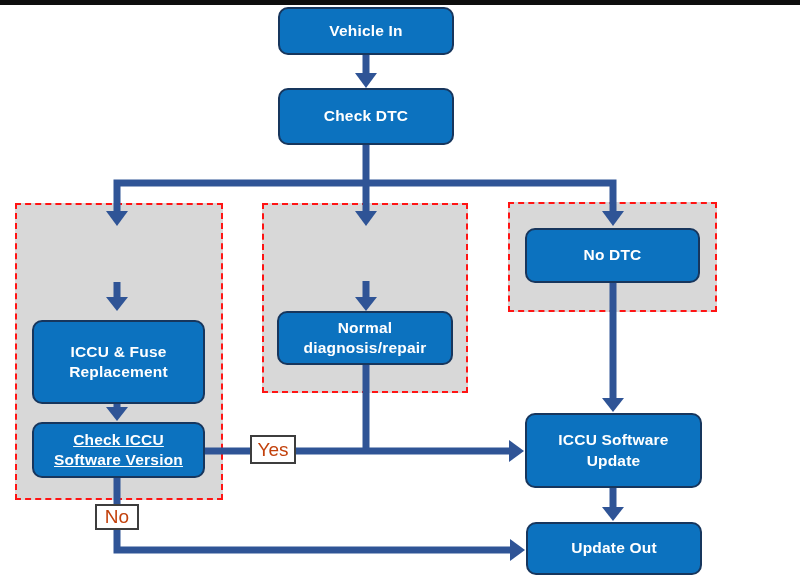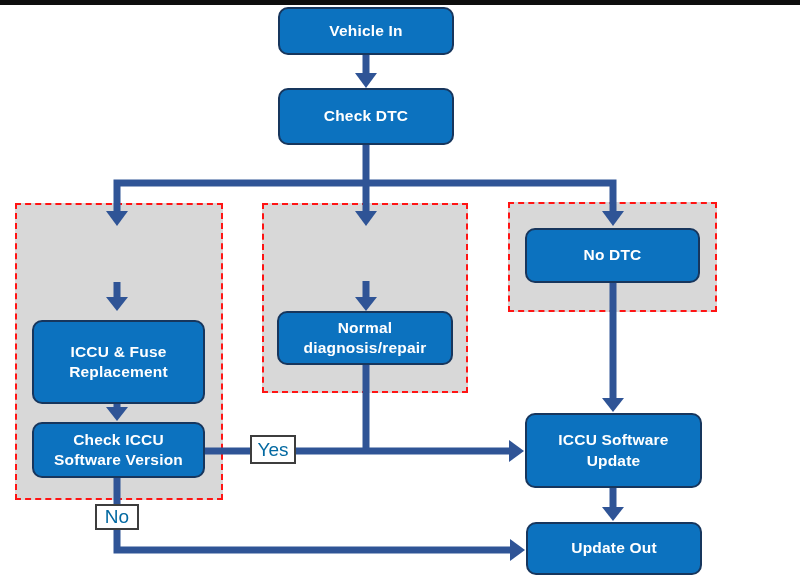--- a/index.html
+++ b/index.html
@@ -55,21 +55,21 @@
     text-align: center;
     white-space: pre-line;
     z-index: 3;
     padding: 8px 8px;
   }
   .edge-label {
     position: absolute;
     background: #ffffff;
     border: 2px solid #3d3d3d;
     box-sizing: border-box;
-    color: #0369a1;
+    color: #c2410c;
     font-size: 19px;
     display: flex;
     align-items: center;
     justify-content: center;
     z-index: 4;
   }
 </style>
 </head>
 <body>
 
@@ -115,21 +115,21 @@
   </svg>
 
   <div class="node" style="left:278px; top:7px; width:176px; height:48px;">Vehicle In</div>
 
   <div class="node" style="left:278px; top:88px; width:176px; height:57px;text-align:right;">Check DTC</div>
 
 
   <div class="node" style="left:32px; top:312px; width:173px; height:84px;margin-top:8px;">ICCU &amp; Fuse
 Replacement</div>
 
-  <div class="node" style="left:32px; top:422px; width:173px; height:56px;">Check ICCU
+  <div class="node" style="left:32px; top:422px; width:173px; height:56px;text-decoration:underline;">Check ICCU
 Software Version</div>
 
 
   <div class="node" style="left:277px; top:311px; width:176px; height:54px;">Normal
 diagnosis/repair</div>
 
   <div class="node" style="left:525px; top:228px; width:175px; height:55px;">No DTC</div>
 
   <div class="node" style="left:525px; top:413px; width:177px; height:75px;">ICCU Software
 Update</div>

